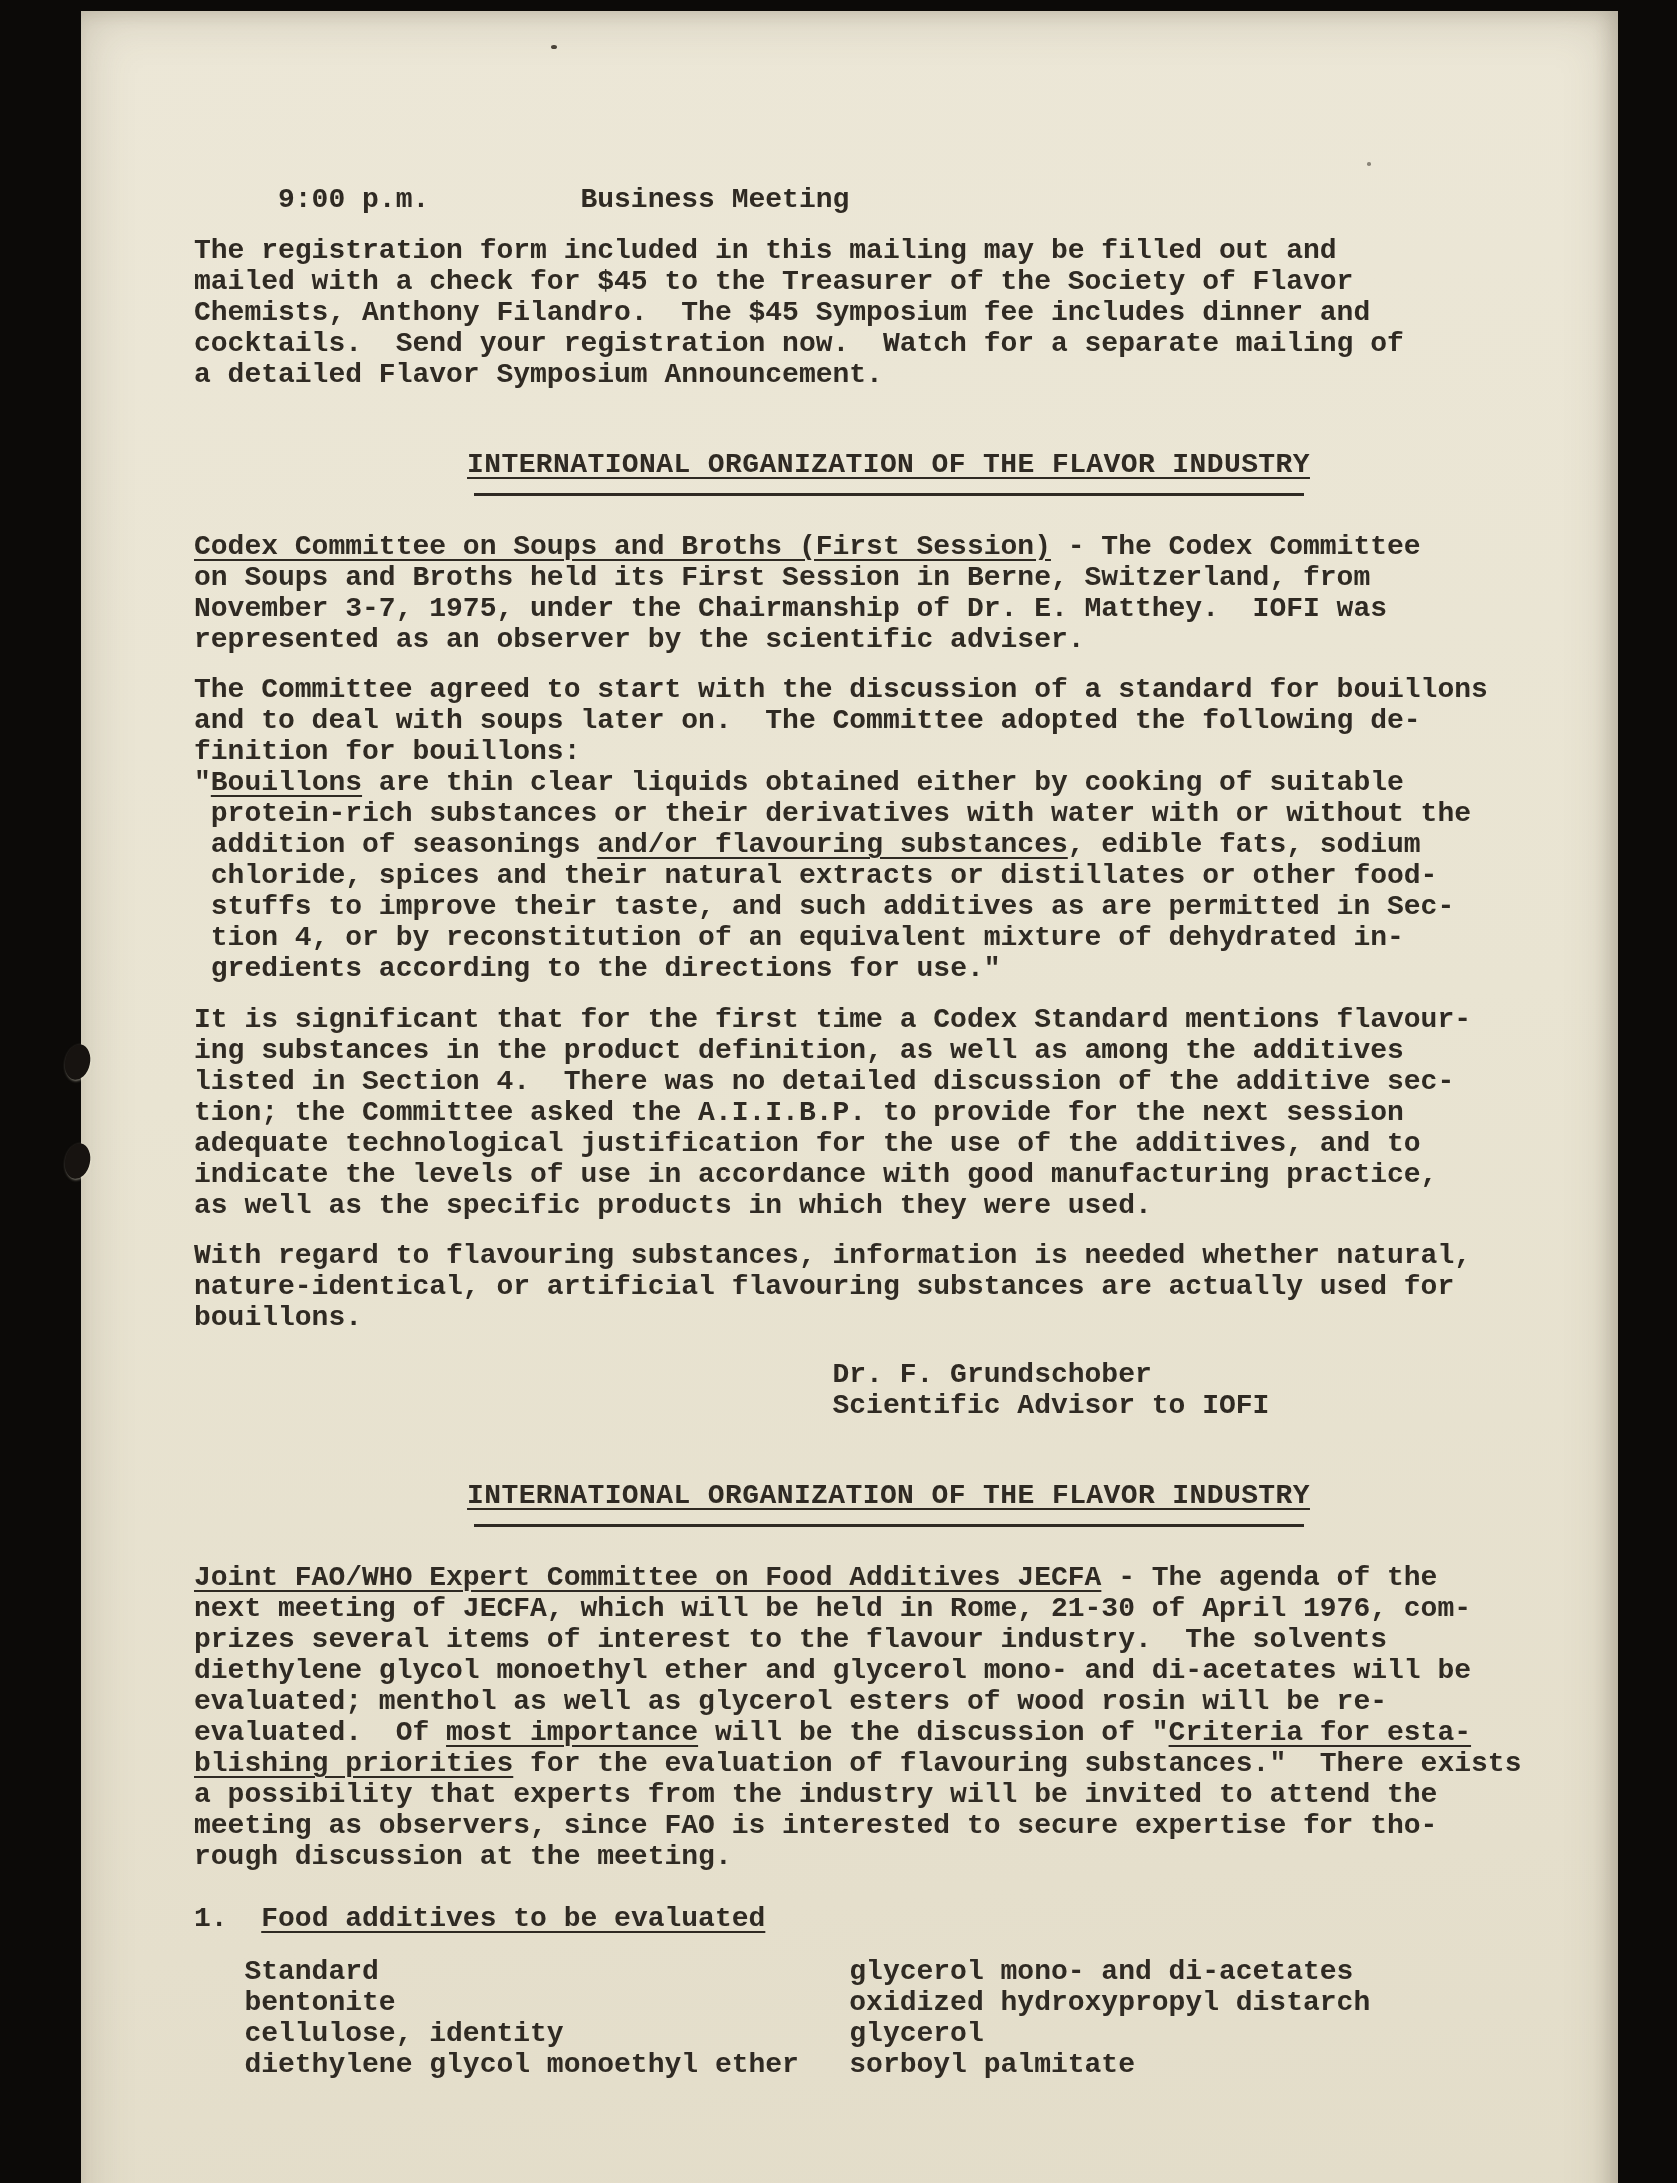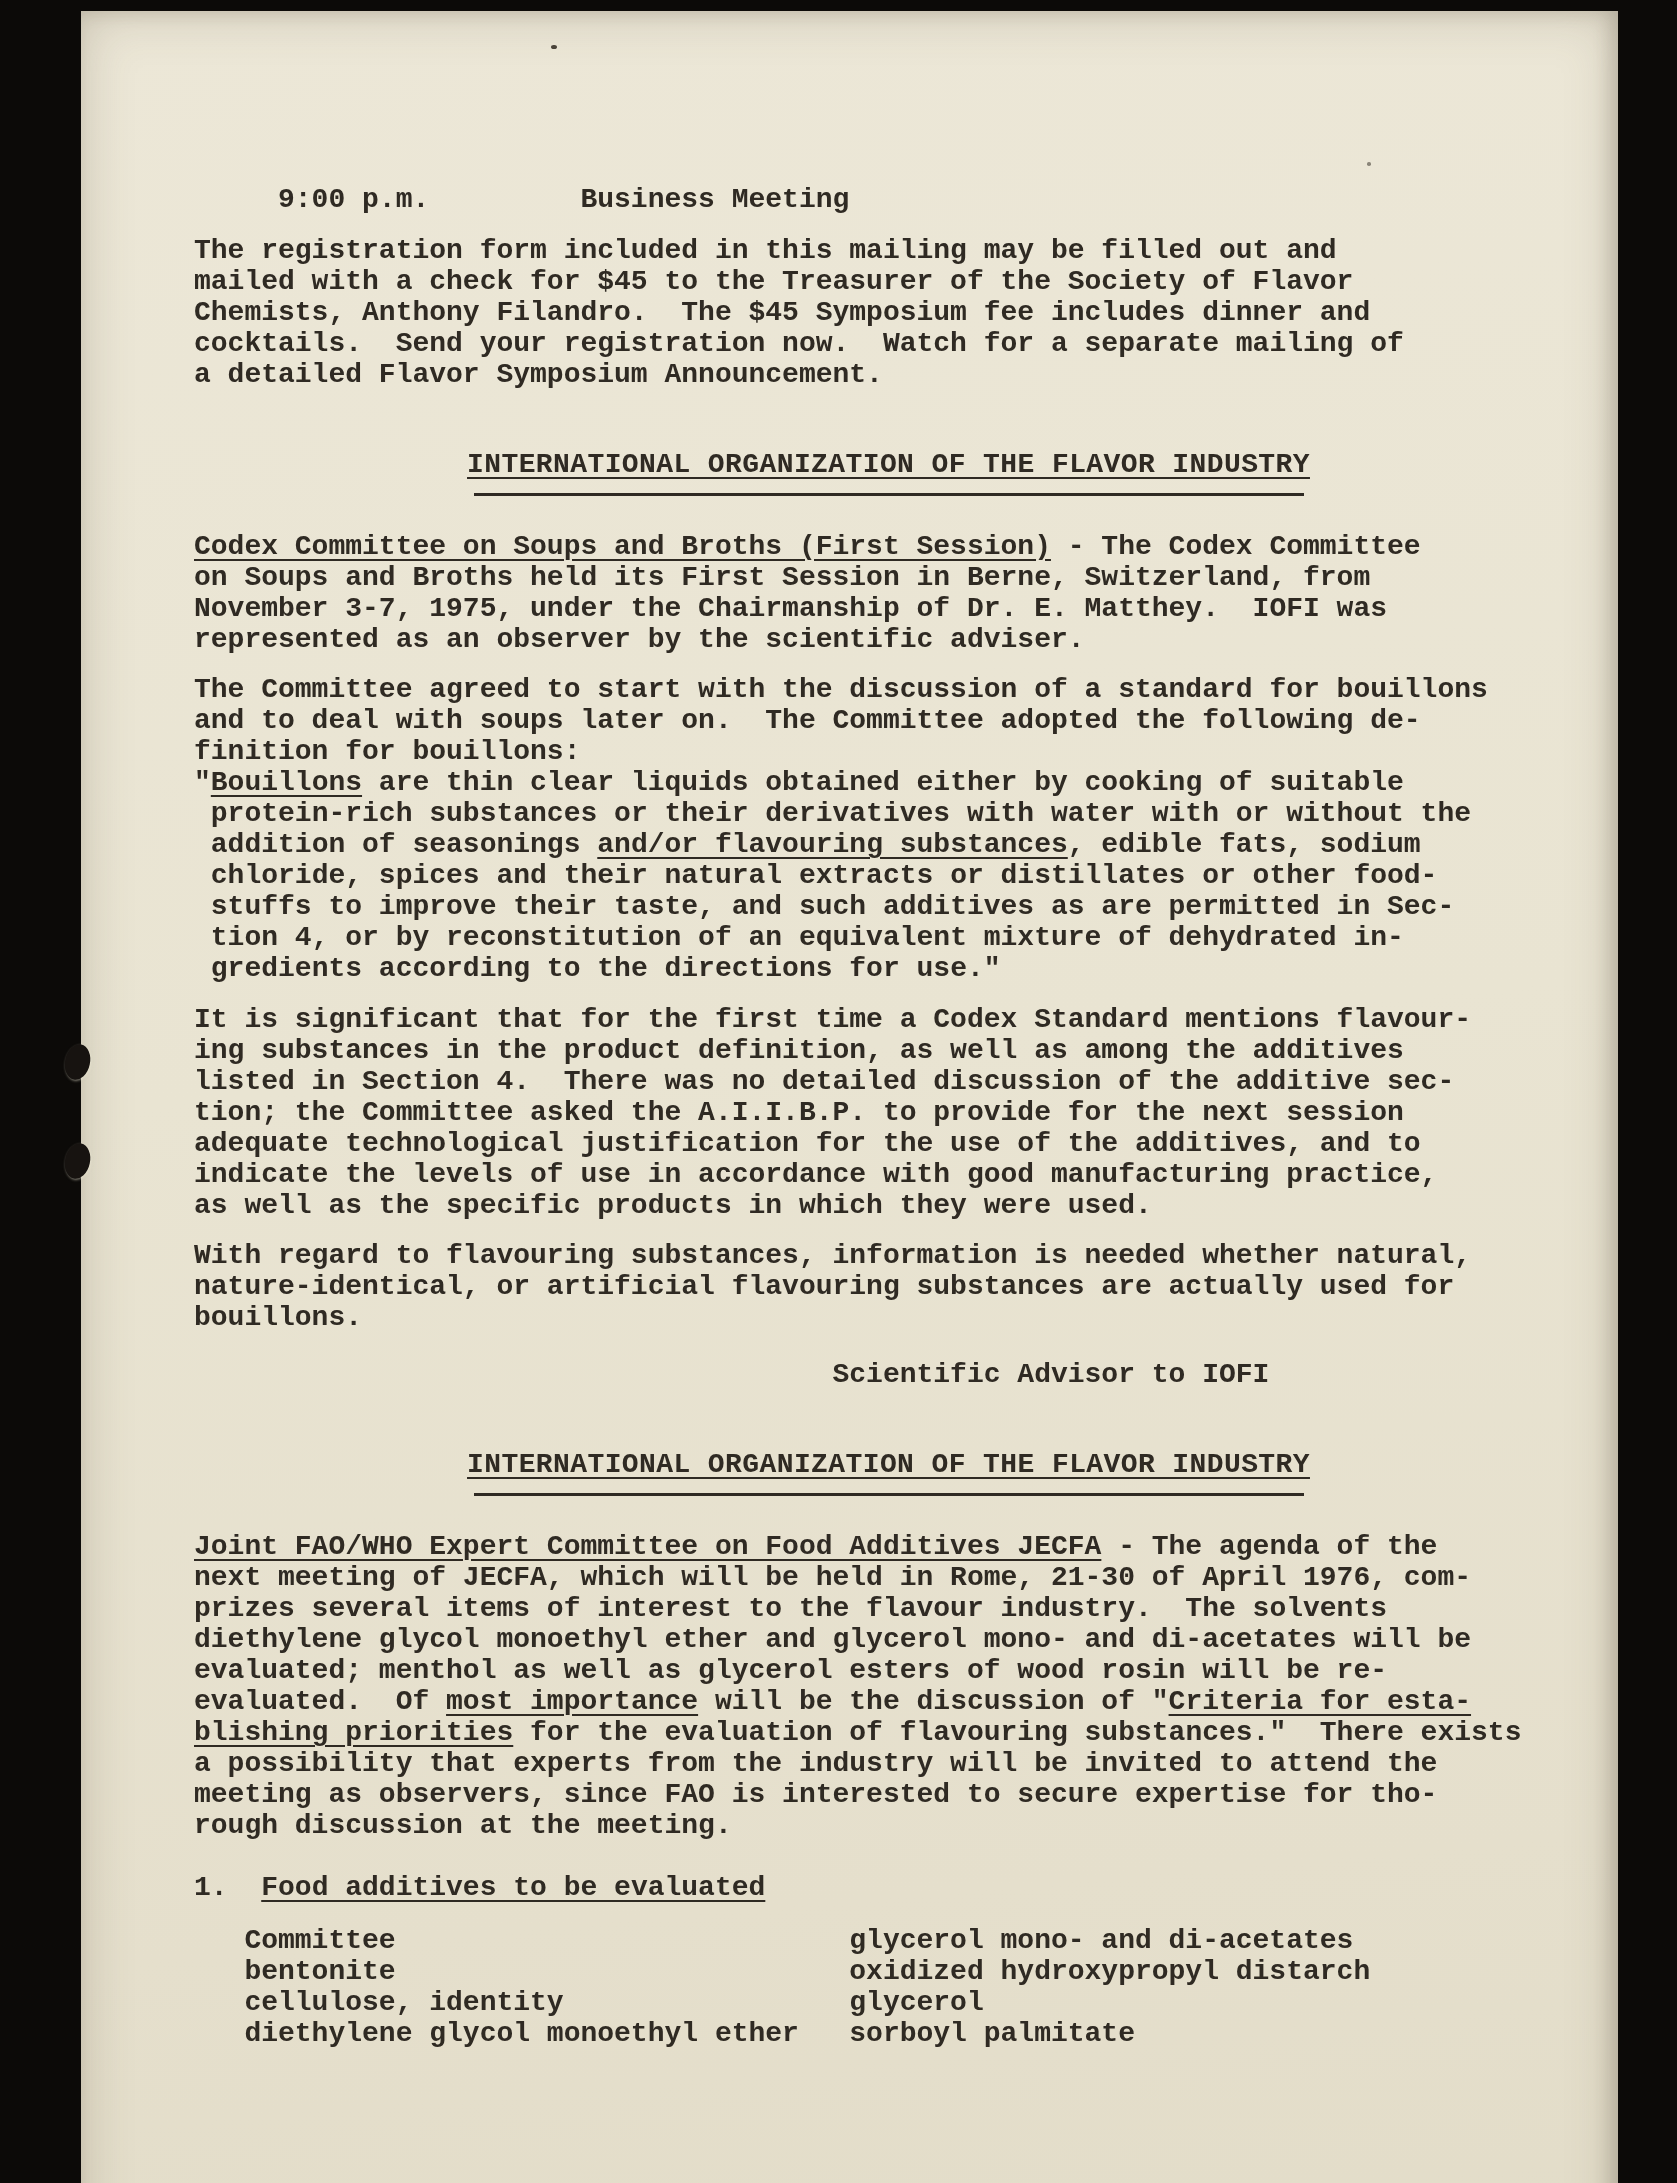--- a/index.html
+++ b/index.html
@@ -79,36 +79,37 @@
 ing substances in the product definition, as well as among the additives
 listed in Section 4.  There was no detailed discussion of the additive sec-
 tion; the Committee asked the A.I.I.B.P. to provide for the next session
 adequate technological justification for the use of the additives, and to
 indicate the levels of use in accordance with good manufacturing practice,
 as well as the specific products in which they were used.</span></div>
       <div class="blk para"><span>With regard to flavouring substances, information is needed whether natural,
 nature-identical, or artificial flavouring substances are actually used for
 bouillons.</span></div>
       <div class="blk sig">
+        <div>Dr. F. Grundschober</div>
         <div>Scientific Advisor to IOFI</div>
       </div>
       <div class="blk heading"><span class="hU">INTERNATIONAL ORGANIZATION OF THE FLAVOR INDUSTRY</span><div class="hRule"></div></div>
       <div class="blk para"><span class="u">Joint FAO/WHO Expert Committee on Food Additives JECFA</span><span> - The agenda of the
 next meeting of JECFA, which will be held in Rome, 21-30 of April 1976, com-
 prizes several items of interest to the flavour industry.  The solvents
 diethylene glycol monoethyl ether and glycerol mono- and di-acetates will be
 evaluated; menthol as well as glycerol esters of wood rosin will be re-
 evaluated.  Of </span><span class="u">most importance</span><span> will be the discussion of "</span><span class="u">Criteria for esta-
 blishing priorities</span><span> for the evaluation of flavouring substances."  There exists
 a possibility that experts from the industry will be invited to attend the
 meeting as observers, since FAO is interested to secure expertise for tho-
 rough discussion at the meeting.</span></div>
       <div class="blk para list-head"><span>1.  </span><span class="u">Food additives to be evaluated</span></div>
       <div class="blk pairs">
-        <div class="pair-row"><span class="pair-left">Committee</span><span class="pair-right">glycerol mono- and di-acetates</span></div>
+        <div class="pair-row"><span class="pair-left">Standard</span><span class="pair-right">glycerol mono- and di-acetates</span></div>
         <div class="pair-row"><span class="pair-left">bentonite</span><span class="pair-right">oxidized hydroxypropyl distarch</span></div>
         <div class="pair-row"><span class="pair-left">cellulose, identity</span><span class="pair-right">glycerol</span></div>
         <div class="pair-row"><span class="pair-left">diethylene glycol monoethyl ether</span><span class="pair-right">sorboyl palmitate</span></div>
       </div>
     </div>
 </div>
 
 <div class="hole h1"></div>
 <div class="hole h2"></div>
 <div class="speck s1"></div>

